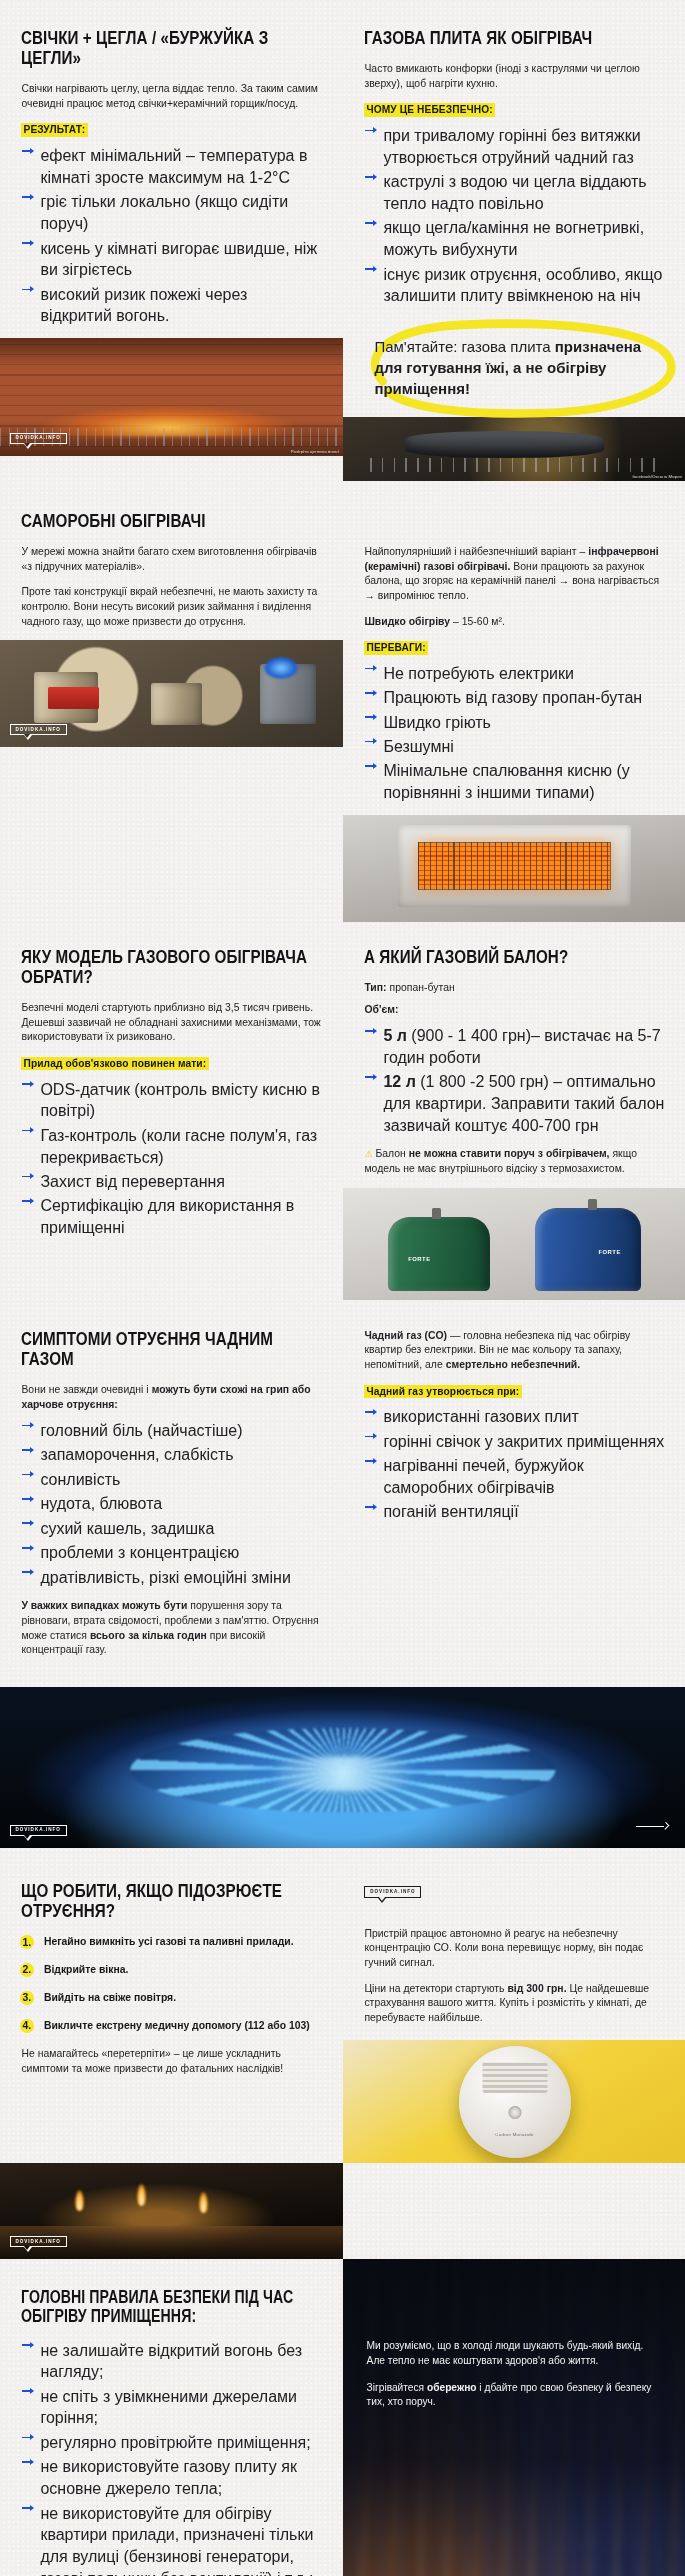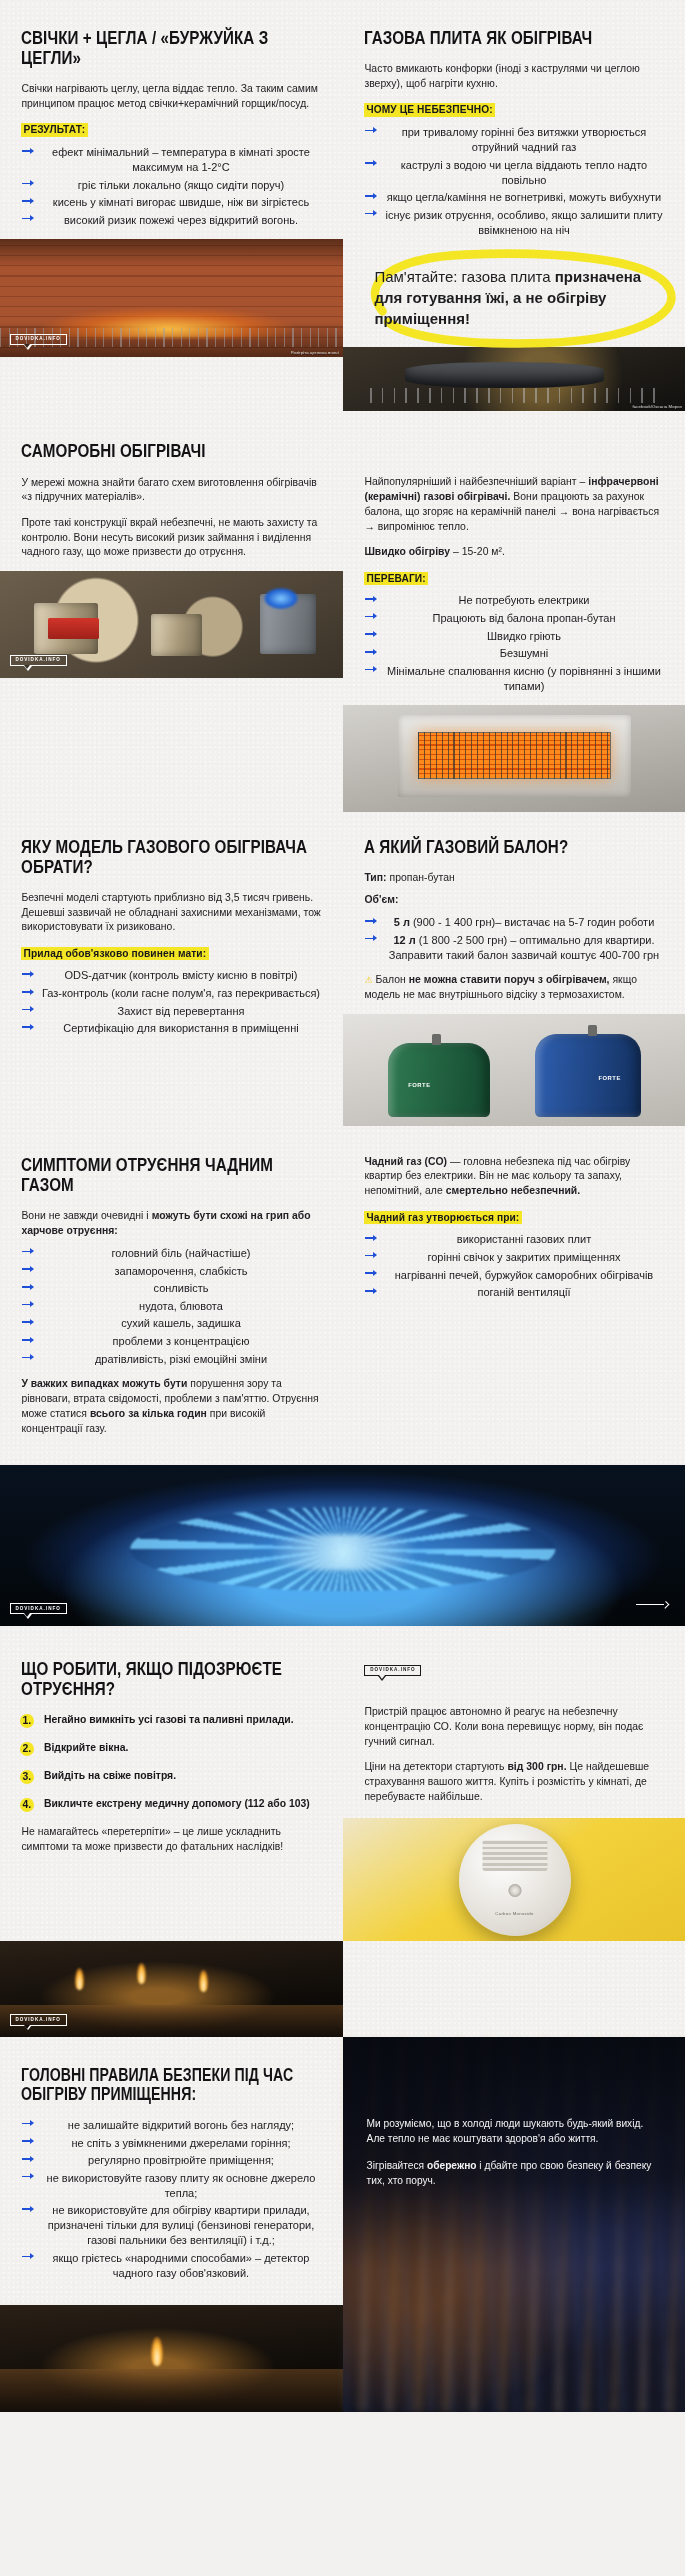--- a/index.html
+++ b/index.html
@@ -69,25 +69,24 @@
     box-decoration-break: clone;
     -webkit-box-decoration-break: clone;
   }
   .hl-wrap { margin: 0 0 6.4px 0; line-height: 1.6; }
 
   
   ul.arrows { list-style: none; margin: 0 0 10.7px 0; padding: 0; }
   ul.arrows > li {
     position: relative;
     padding-left: 19px;
-    font-size: 11px;
+    font-size: 16px;
     line-height: 1.36;
     margin-bottom: 2.7px;
     color: #212125;
-    text-align: center;
   }
   ul.arrows > li::before {
     content: "";
     position: absolute;
     left: 1.1px; top: 4.8px;
     width: 10.7px; height: 1.6px;
     background: #1f4fd8;
   }
   ul.arrows > li::after {
     content: "";
@@ -367,21 +366,21 @@
 </head>
 <body>
 
 <div class="wrap paper">
 
   <div class="row">
 
     <div class="col">
       <div class="pad" style="padding-top:28px;">
         <h2 class="hd">СВІЧКИ + ЦЕГЛА / «БУРЖУЙКА З ЦЕГЛИ»</h2>
-        <p class="body">Свічки нагрівають цеглу, цегла віддає тепло. За таким самим принципом працює метод свічки+керамічний горщик/посуд.</p>
+        <p class="body">Свічки нагрівають цеглу, цегла віддає тепло. За таким самим очевидні працює метод свічки+керамічний горщик/посуд.</p>
         <div class="hl-wrap">
           <span class="hl">РЕЗУЛЬТАТ:</span>
         </div>
         <ul class="arrows">
           <li>ефект мінімальний – температура в кімнаті зросте максимум на 1-2°C</li>
           <li>гріє тільки локально (якщо сидіти поруч)</li>
           <li>кисень у кімнаті вигорає швидше, ніж ви зігрієтесь</li>
           <li>високий ризик пожежі через відкритий вогонь.</li>
         </ul>
       </div>
@@ -452,27 +451,27 @@
         <div class="wm">
           <div class="bx">DOVIDKA.INFO</div>
           <div class="tail"></div>
         </div>
       </div>
     </div>
 
     <div class="col">
       <div class="pad" style="padding-top:64px;">
         <p class="body"><span>Найпопулярніший і найбезпечніший варіант – </span><b>інфрачервоні (керамічні) газові обігрівачі.</b><span> Вони працюють за рахунок балона, що згоряє на керамічній панелі → вона нагрівається → випромінює тепло.</span></p>
-        <p class="body"><b>Швидко обігріву</b><span> – 15-20 м².</span></p>
+        <p class="body"><b>Швидко обігріву</b><span> – 15-60 м².</span></p>
         <div class="hl-wrap">
           <span class="hl">ПЕРЕВАГИ:</span>
         </div>
         <ul class="arrows">
           <li>Не потребують електрики</li>
-          <li>Працюють від балона пропан-бутан</li>
+          <li>Працюють від газову пропан-бутан</li>
           <li>Швидко гріють</li>
           <li>Безшумні</li>
           <li>Мінімальне спалювання кисню (у порівнянні з іншими типами)</li>
         </ul>
       </div>
       <div class="imgbox" style="height:107px; margin-top:7.5px;">
         <div class="ph ph-heater">
           <div class="body"></div>
           <div class="panel"></div>
           <div class="grille"></div>

